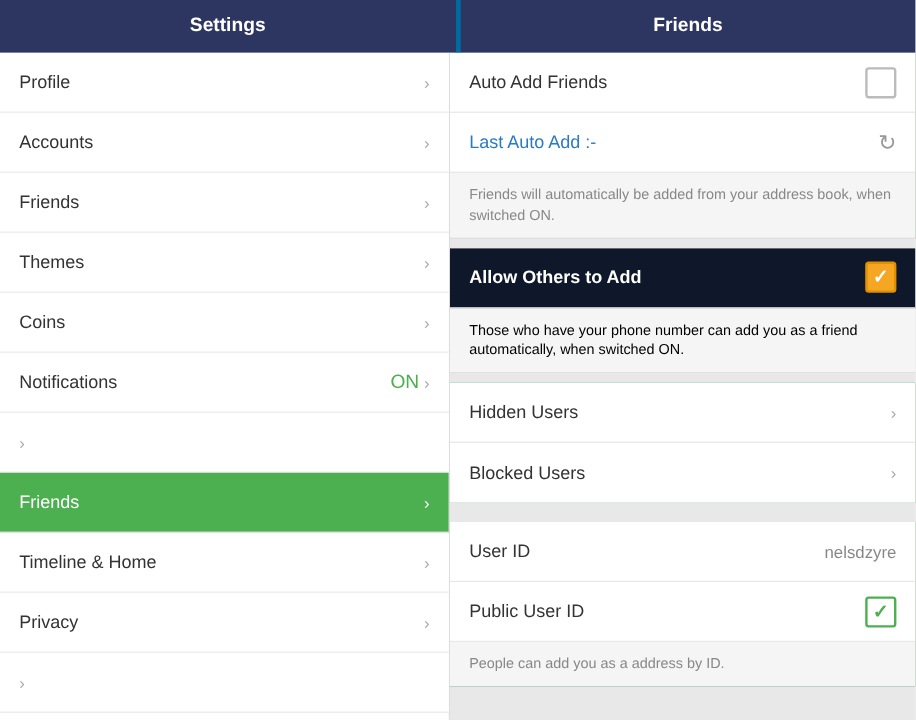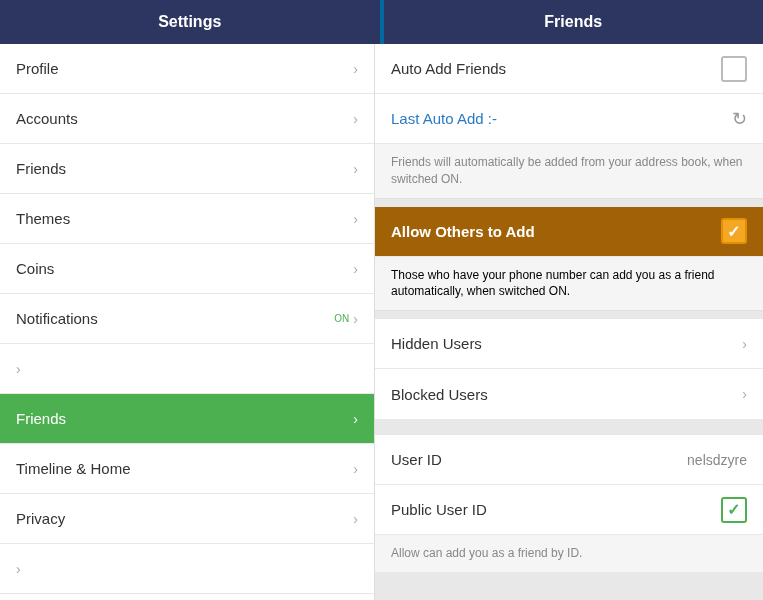--- a/index.html
+++ b/index.html
@@ -69,21 +69,21 @@
       color: #333;
     }
 
     .menu-right {
       display: flex;
       align-items: center;
       gap: 4px;
     }
 
     .notifications-badge {
-      font-size: 10px;
+      font-size: 16px;
       color: #4caf50;
     }
 
     .chevron {
       font-size: 14px;
       color: #aaa;
     }
 
     
     .right-panel {
@@ -148,21 +148,21 @@
       border-bottom: 1px solid #e0e0e0;
       line-height: 1.4;
     }
 
     .allow-others-row {
       display: flex;
       align-items: center;
       justify-content: space-between;
       padding: 0 16px;
       height: 50px;
-      background: #a16207;
+      background: #0f172a;
       border-bottom: 1px solid #e8e8e8;
     }
     .allow-others-label {
       font-size: 15px;
       color: #fff;
       font-weight: 600;
     }
 
     .checkbox-checked-orange {
       width: 26px;
@@ -375,18 +375,18 @@
       <div class="userid-row">
         <span class="friends-label">User ID</span>
         <span class="userid-value">nelsdzyre</span>
       </div>
       <div class="public-userid-row">
         <span class="friends-label">Public User ID</span>
         <div class="checkbox-green">
           <span>✓</span>
         </div>
       </div>
-      <div class="people-can-text">Allow can add you as a friend by ID.</div>
+      <div class="people-can-text">People can add you as a address by ID.</div>
     </div>
 
   </div>
 
 </div>
 
 </body></html>

